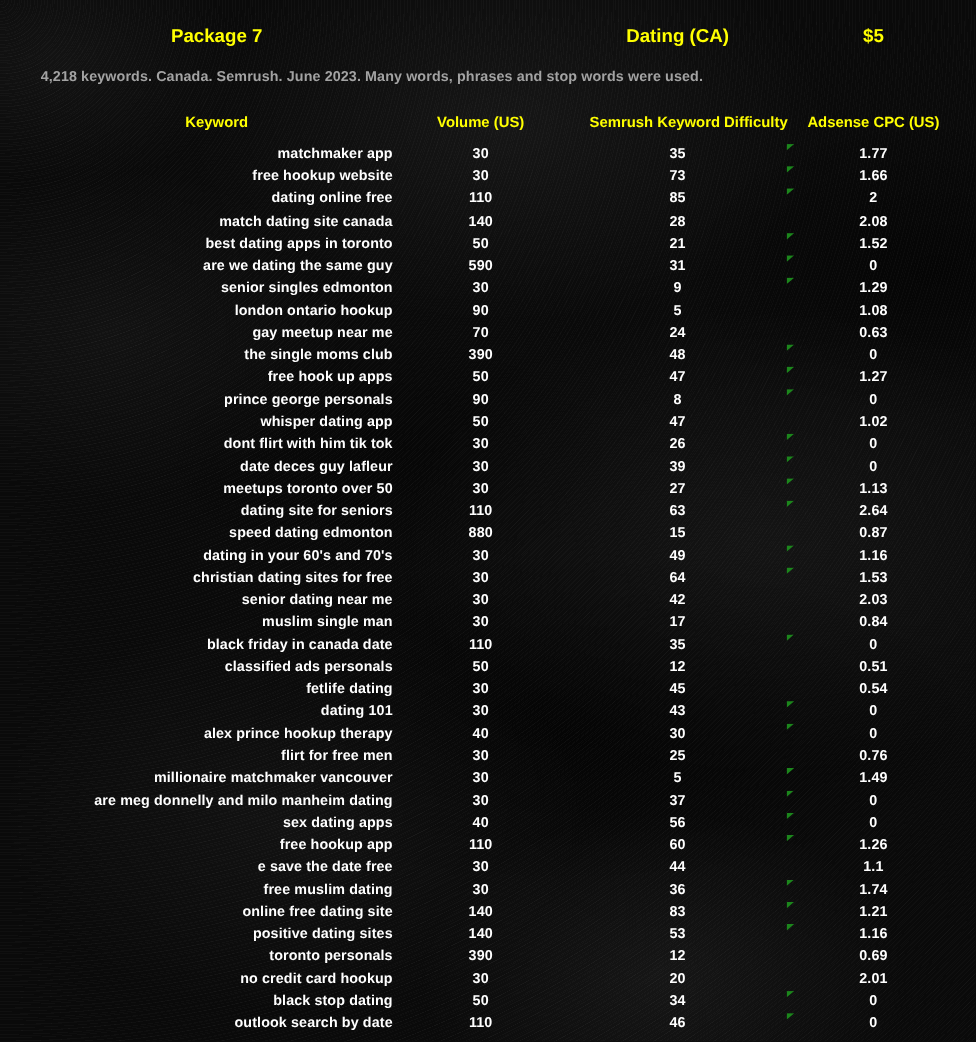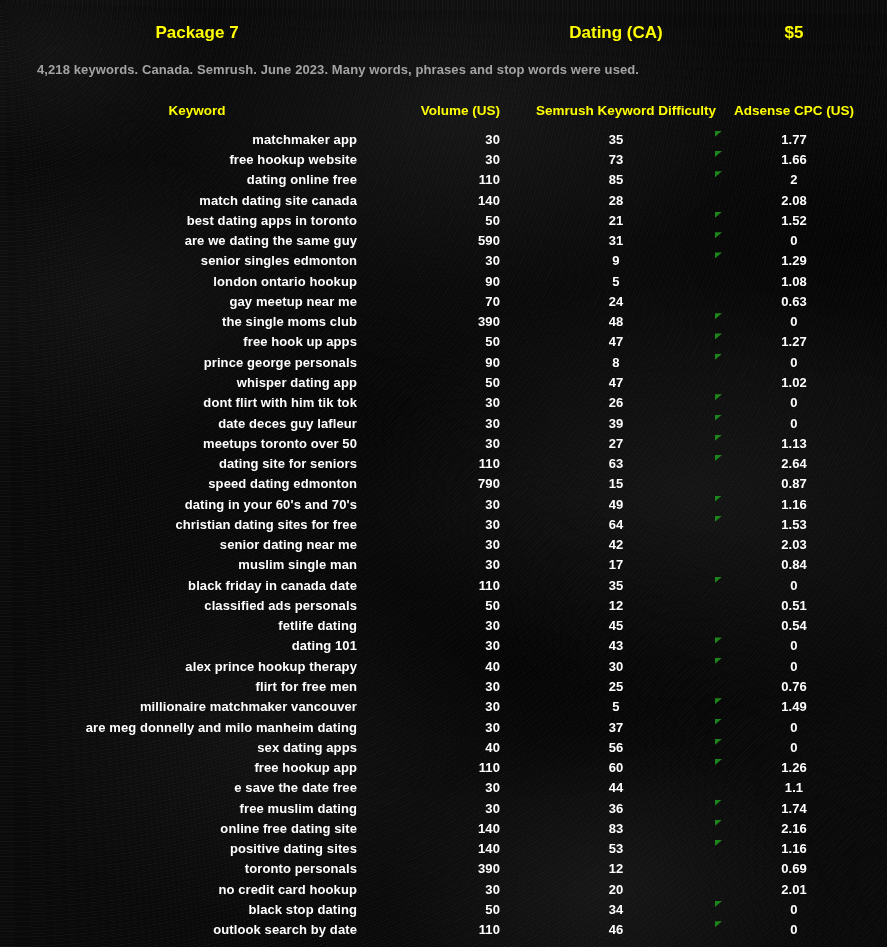--- a/index.html
+++ b/index.html
@@ -24,21 +24,21 @@
   }
   .grain{
     position:absolute;inset:0;pointer-events:none;opacity:.55;
     background-image:
       repeating-radial-gradient(circle at 1px 1px, rgba(255,255,255,.05) 0 .6px, transparent .6px 3px),
       repeating-radial-gradient(circle at 2.5px 1.5px, rgba(255,255,255,.04) 0 .5px, transparent .5px 5px);
   }
 
   .cell{position:absolute;top:0;height:100%;white-space:nowrap;}
   .c-kw  {left:37px; width:320px;text-align:right;}
-  .c-vol {left:348px;width:152px;text-align:right;}
+  .c-vol {left:361px;width:152px;text-align:center;}
   .c-diff{left:536px;width:160px;text-align:center;}
   .c-cpc {left:714px;width:160px;text-align:center;}
 
   .title-row{position:absolute;left:0;top:21px;width:100%;height:24px;line-height:24px;}
   .title-row .cell{font-size:17px;font-weight:bold;color:#ffff00;}
 
   .subtitle{
     position:absolute;left:37px;top:61px;height:18px;line-height:18px;
     font-size:13px;font-weight:bold;color:#a3a3a3;letter-spacing:.1px;white-space:nowrap;
   }
@@ -193,21 +193,21 @@
 
   <div class="row">
     <span class="cell c-kw">dating site for seniors</span>
     <span class="cell c-vol">110</span>
     <span class="cell c-diff">63</span>
     <span class="cell c-cpc"><i class="marker"></i><span>2.64</span></span>
   </div>
 
   <div class="row">
     <span class="cell c-kw">speed dating edmonton</span>
-    <span class="cell c-vol">790</span>
+    <span class="cell c-vol">880</span>
     <span class="cell c-diff">15</span>
     <span class="cell c-cpc"><span>0.87</span></span>
   </div>
 
   <div class="row">
     <span class="cell c-kw">dating in your 60's and 70's</span>
     <span class="cell c-vol">30</span>
     <span class="cell c-diff">49</span>
     <span class="cell c-cpc"><i class="marker"></i><span>1.16</span></span>
   </div>
@@ -314,21 +314,21 @@
     <span class="cell c-kw">free muslim dating</span>
     <span class="cell c-vol">30</span>
     <span class="cell c-diff">36</span>
     <span class="cell c-cpc"><i class="marker"></i><span>1.74</span></span>
   </div>
 
   <div class="row">
     <span class="cell c-kw">online free dating site</span>
     <span class="cell c-vol">140</span>
     <span class="cell c-diff">83</span>
-    <span class="cell c-cpc"><i class="marker"></i><span>2.16</span></span>
+    <span class="cell c-cpc"><i class="marker"></i><span>1.21</span></span>
   </div>
 
   <div class="row">
     <span class="cell c-kw">positive dating sites</span>
     <span class="cell c-vol">140</span>
     <span class="cell c-diff">53</span>
     <span class="cell c-cpc"><i class="marker"></i><span>1.16</span></span>
   </div>
 
   <div class="row">

